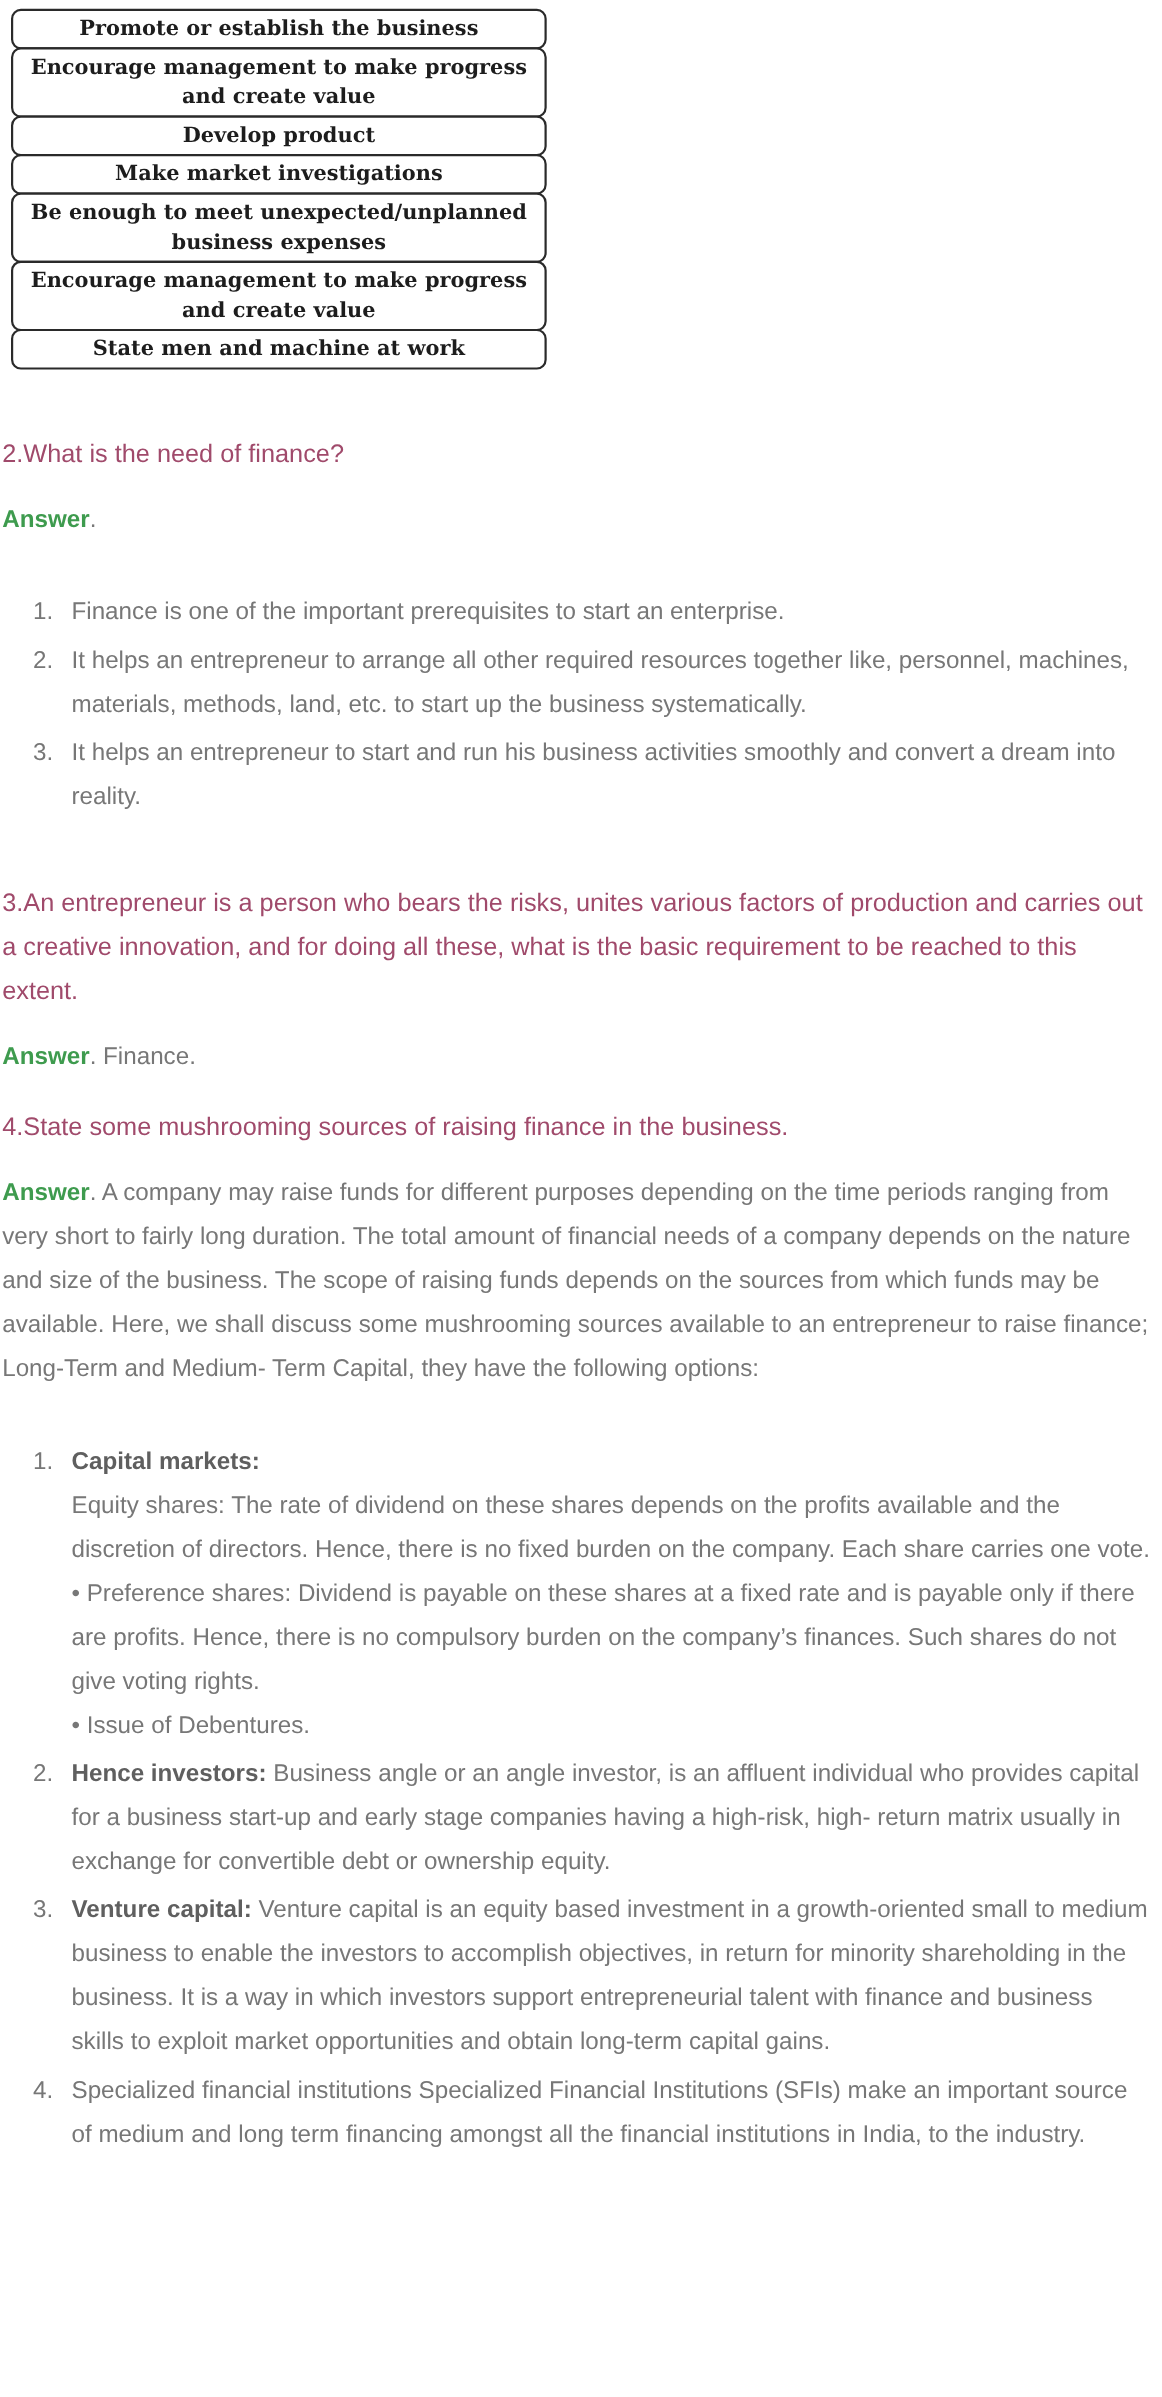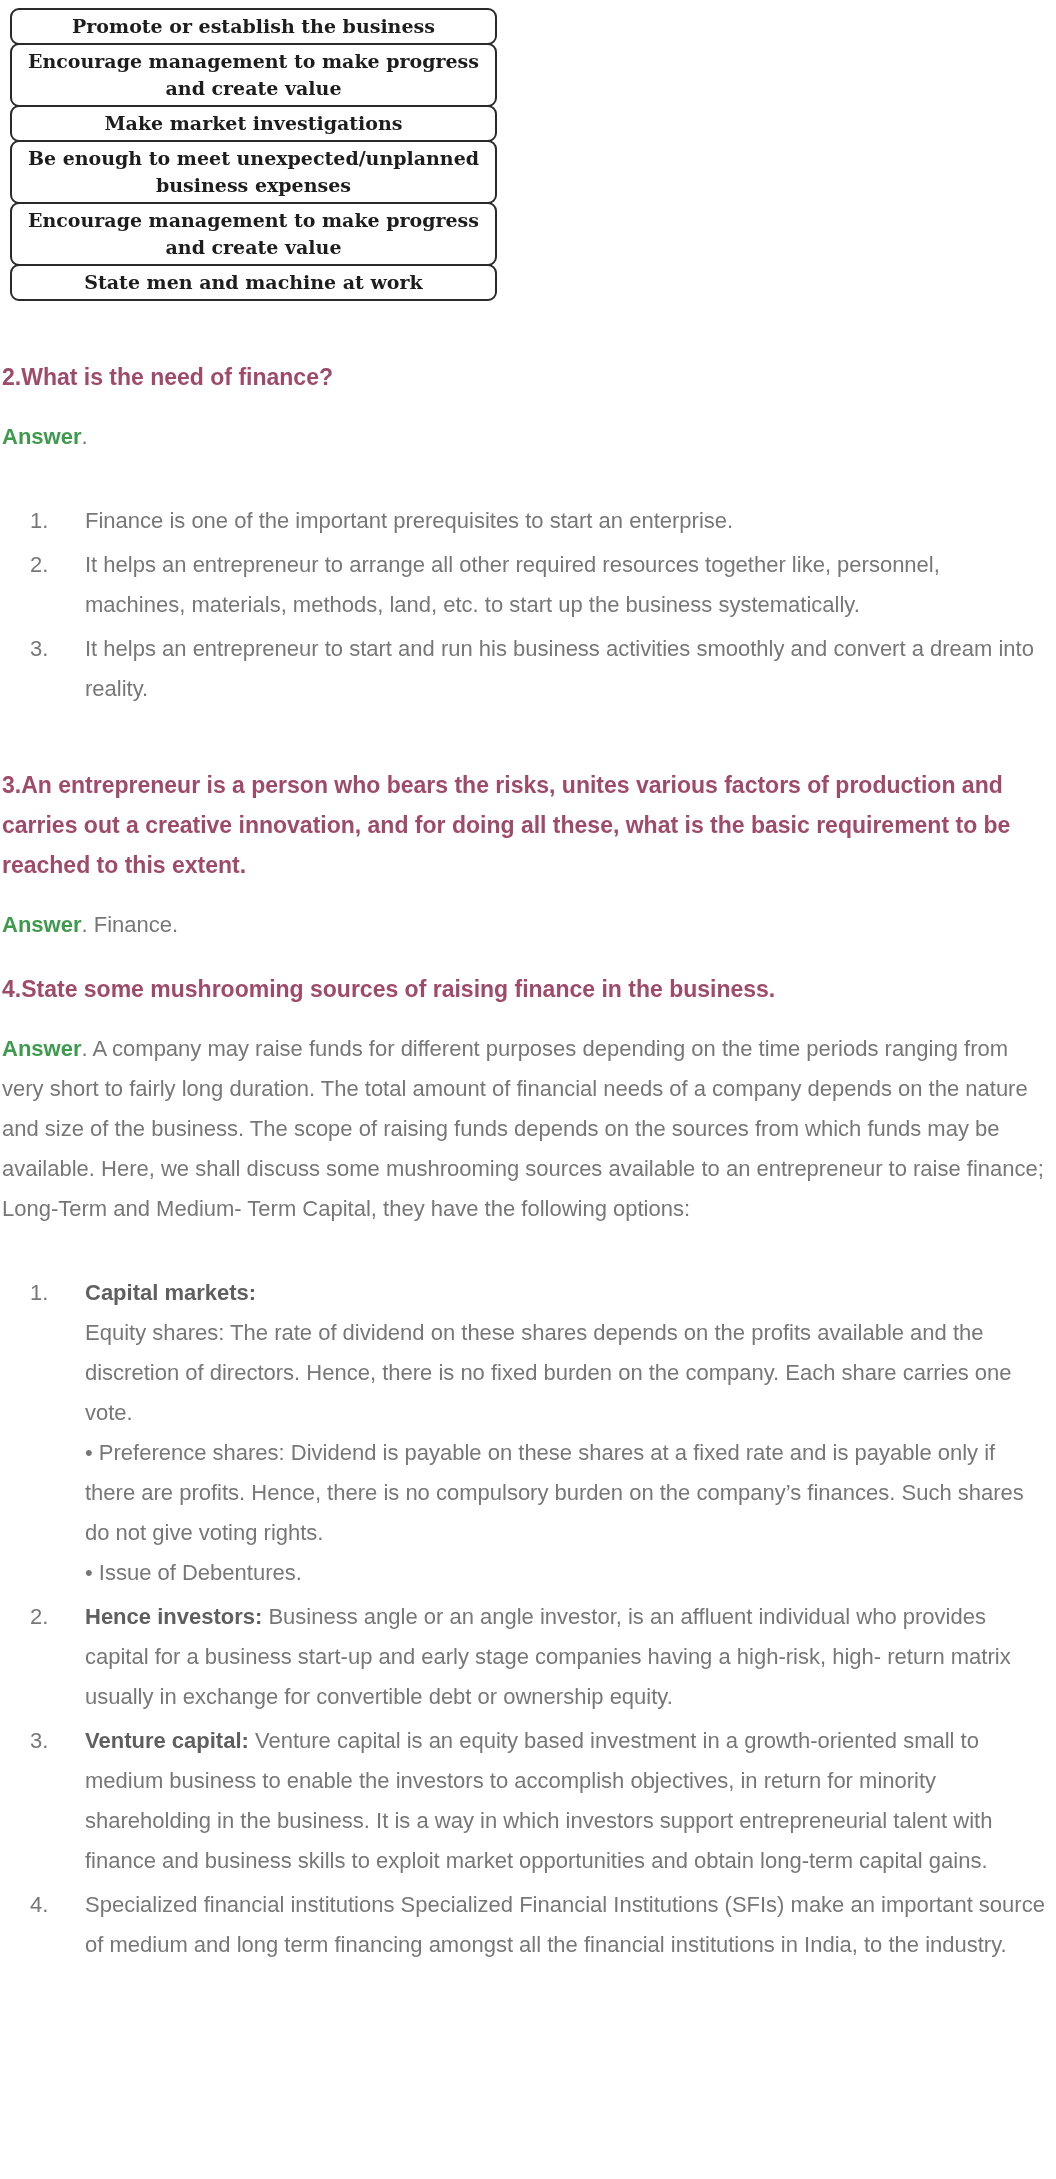--- a/index.html
+++ b/index.html
@@ -41,21 +41,21 @@
   }
   .flow-box:first-child{margin-top:0;}
   
   .content{
     padding:0 10px 0 2px;
     font-size:22px;
     line-height:40px;
   }
   .question{
     color:var(--question);
-    font-weight:700;
+    font-weight:400;
     font-size:23px;
     line-height:40px;
   }
   .q2-heading{margin-top:56px;}
   .q3-heading{margin-top:56px;}
   .q4-heading{margin-top:24px;}
   .answer-line{margin-top:20px;}
   .answer-label{
     color:var(--answer);
     font-weight:700;
@@ -67,35 +67,36 @@
   }
   .li{
     display:flex;
     align-items:flex-start;
     margin-top:4px;
   }
   .li-marker{
     flex:0 0 35px;
     color:var(--body);
   }
-  .li-content{flex:1 1 auto;margin-left:20px;}
+  .li-content{flex:1 1 auto;}
   .li-title{
     font-weight:700;
     color:var(--body_bold);
   }
   .sub-line{color:var(--body);}
 </style>
 </head>
 <body>
 
 <div class="page">
 
   <div class="flowchart">
     <div class="flow-box">Promote or establish the business</div>
     <div class="flow-box">Encourage management to make progress and create value</div>
+    <div class="flow-box">Develop product</div>
     <div class="flow-box">Make market investigations</div>
     <div class="flow-box">Be enough to meet unexpected/unplanned business expenses</div>
     <div class="flow-box">Encourage management to make progress and create value</div>
     <div class="flow-box">State men and machine at work</div>
   </div>
 
   <div class="content">
 
     <div class="question q2-heading">2.What is the need of finance?</div>
     <div class="answer-line">

